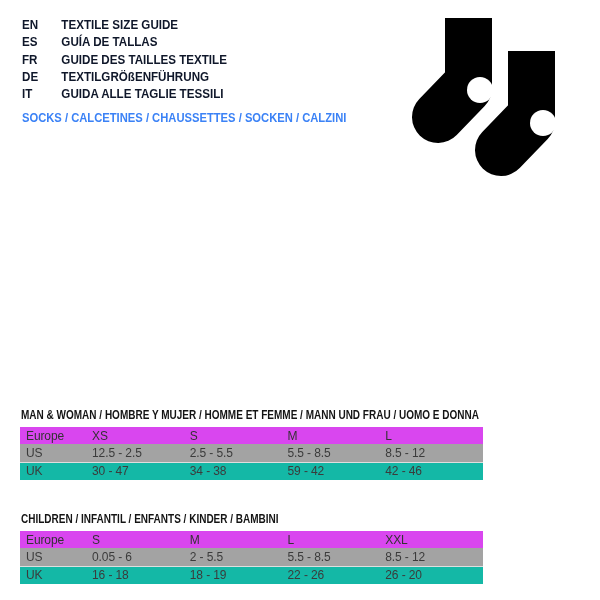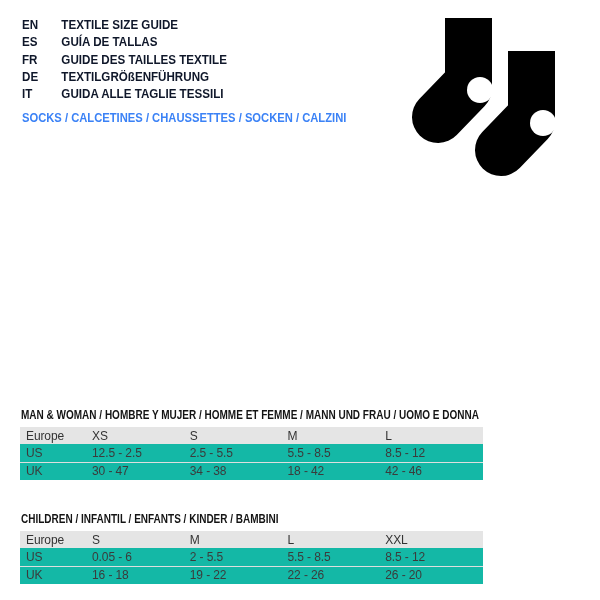--- a/index.html
+++ b/index.html
@@ -39,24 +39,24 @@
 
   
   table.size-table {
     position:absolute; left:20px; width:463px;
     border-collapse:collapse; table-layout:fixed;
     font-size:12px; color:#3b3b3b; letter-spacing:-0.1px;
   }
   #table1 { top:427px; }
   #table2 { top:531px; }
   .size-table th, .size-table td { padding:0; text-align:left; font-weight:400; }
-  .size-table thead tr { height:17px; background:#e5e5e5; }
+  .size-table thead tr { height:17px; background:#d946ef; }
   .size-table thead th { color:#333333; }
   .size-table tbody tr { height:18px; }
-  .size-table tbody tr.row-us { background:#14b8a6; }
+  .size-table tbody tr.row-us { background:#a3a3a3; }
   .size-table tbody tr.row-uk { background:#14b8a6; border-top:1px solid #dedede; }
   .size-table th:first-child, .size-table td:first-child {
     text-align:left; padding-left:6px;
   }
 </style>
 </head>
 <body>
 
 <div>
 
@@ -127,21 +127,21 @@
         <td>US</td>
         <td>12.5 - 2.5</td>
         <td>2.5 - 5.5</td>
         <td>5.5 - 8.5</td>
         <td>8.5 - 12</td>
       </tr>
       <tr class="row-uk">
         <td>UK</td>
         <td>30 - 47</td>
         <td>34 - 38</td>
-        <td>18 - 42</td>
+        <td>59 - 42</td>
         <td>42 - 46</td>
       </tr>
     </tbody>
   </table>
 
   <div class="table-title" id="t2-title">
     <span class="cond c80">CHILDREN / INFANTIL / ENFANTS / KINDER / BAMBINI</span>
   </div>
   <table class="size-table" id="table2">
     <colgroup>
@@ -164,20 +164,20 @@
       <tr class="row-us">
         <td>US</td>
         <td>0.05 - 6</td>
         <td>2 - 5.5</td>
         <td>5.5 - 8.5</td>
         <td>8.5 - 12</td>
       </tr>
       <tr class="row-uk">
         <td>UK</td>
         <td>16 - 18</td>
-        <td>19 - 22</td>
+        <td>18 - 19</td>
         <td>22 - 26</td>
         <td>26 - 20</td>
       </tr>
     </tbody>
   </table>
 
 </div>
 
 </body></html>

